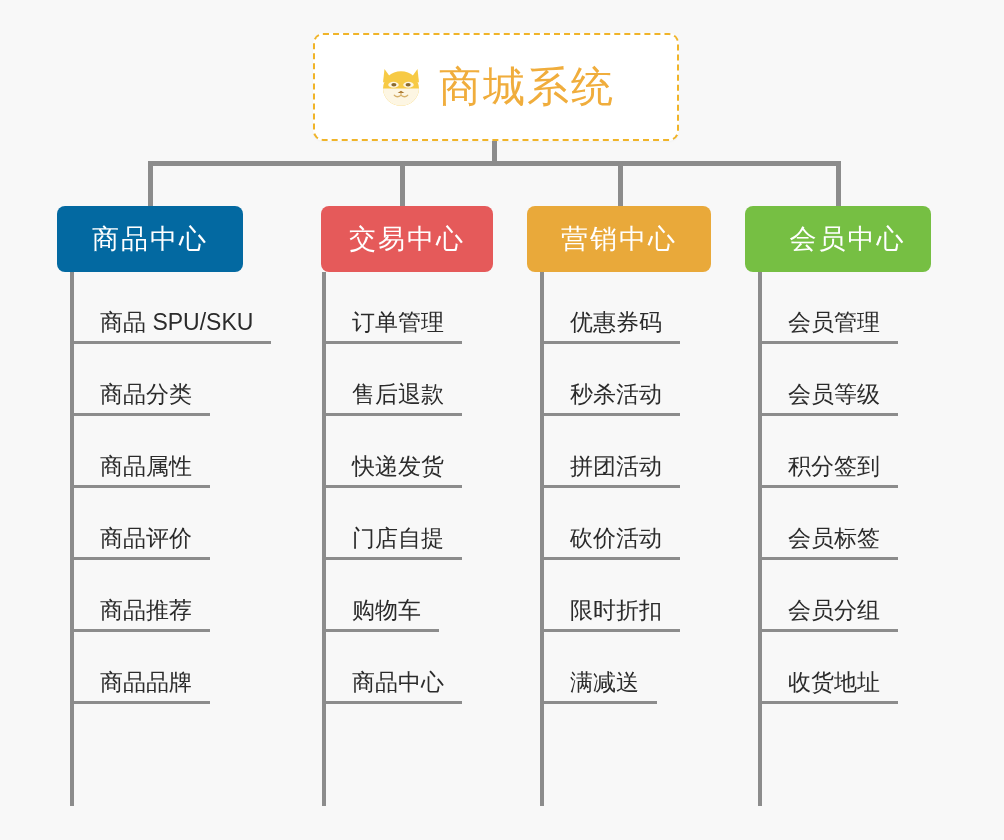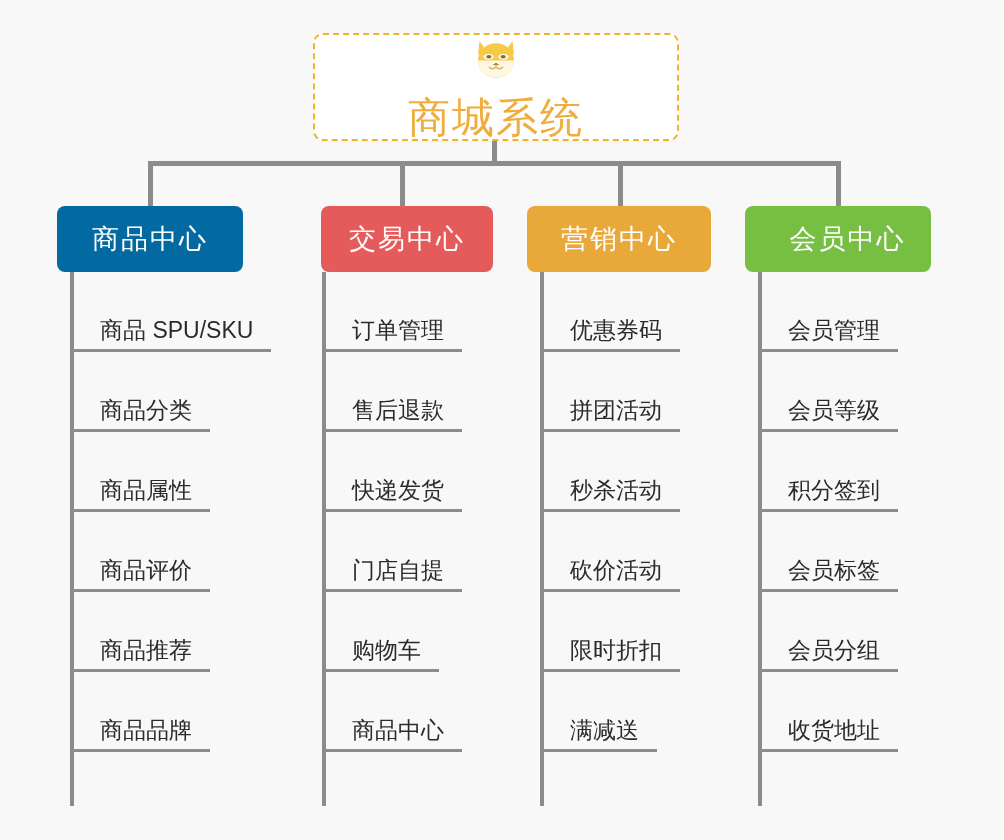--- a/index.html
+++ b/index.html
@@ -28,21 +28,20 @@
     width: 366px;
     height: 108px;
     background: #ffffff;
     border: 2px dashed #f0b429;
     border-radius: 10px;
     display: flex;
     align-items: center;
     justify-content: center;
     gap: 14px;
     box-shadow: 0 1px 2px rgba(0,0,0,0.03);
-    flex-direction: column;
   }
   .root-icon {
     width: 48px;
     height: 48px;
     flex: 0 0 48px;
     display: block;
   }
   .root-title {
     font-size: 42px;
     line-height: 1;
@@ -101,21 +100,21 @@
   }
   .leaf-spine {
     position: absolute;
     left: 13px;
     top: 0;
     width: 4px;
     background: #8c8c8c;
   }
   .leaf-item {
     position: relative;
-    height: 80px;
+    height: 72px;
     display: flex;
     flex-direction: column;
     justify-content: flex-end;
   }
   .leaf-label {
     font-size: 23px;
     color: #2b2b2b;
     white-space: nowrap;
     padding: 0 18px 6px 30px;
     align-self: flex-start;
@@ -208,24 +207,24 @@
   </div>
 
   <div class="branch branch-2">
     <div class="branch-header" style="background: rgb(233, 169, 58);">营销中心</div>
     <div class="leaf-list">
       <div class="leaf-spine" style="background: rgb(140, 140, 140); height: 534px;"></div>
       <div class="leaf-item">
           <span class="leaf-label" style="border-bottom-color: rgb(140, 140, 140);">优惠券码</span>
         </div>
       <div class="leaf-item">
+          <span class="leaf-label" style="border-bottom-color: rgb(140, 140, 140);">秒杀活动</span>
+        </div>
+      <div class="leaf-item">
           <span class="leaf-label" style="border-bottom-color: rgb(140, 140, 140);">拼团活动</span>
-        </div>
-      <div class="leaf-item">
-          <span class="leaf-label" style="border-bottom-color: rgb(140, 140, 140);">秒杀活动</span>
         </div>
       <div class="leaf-item">
           <span class="leaf-label" style="border-bottom-color: rgb(140, 140, 140);">砍价活动</span>
         </div>
       <div class="leaf-item">
           <span class="leaf-label" style="border-bottom-color: rgb(140, 140, 140);">限时折扣</span>
         </div>
       <div class="leaf-item">
           <span class="leaf-label" style="border-bottom-color: rgb(140, 140, 140);">满减送</span>
         </div>

